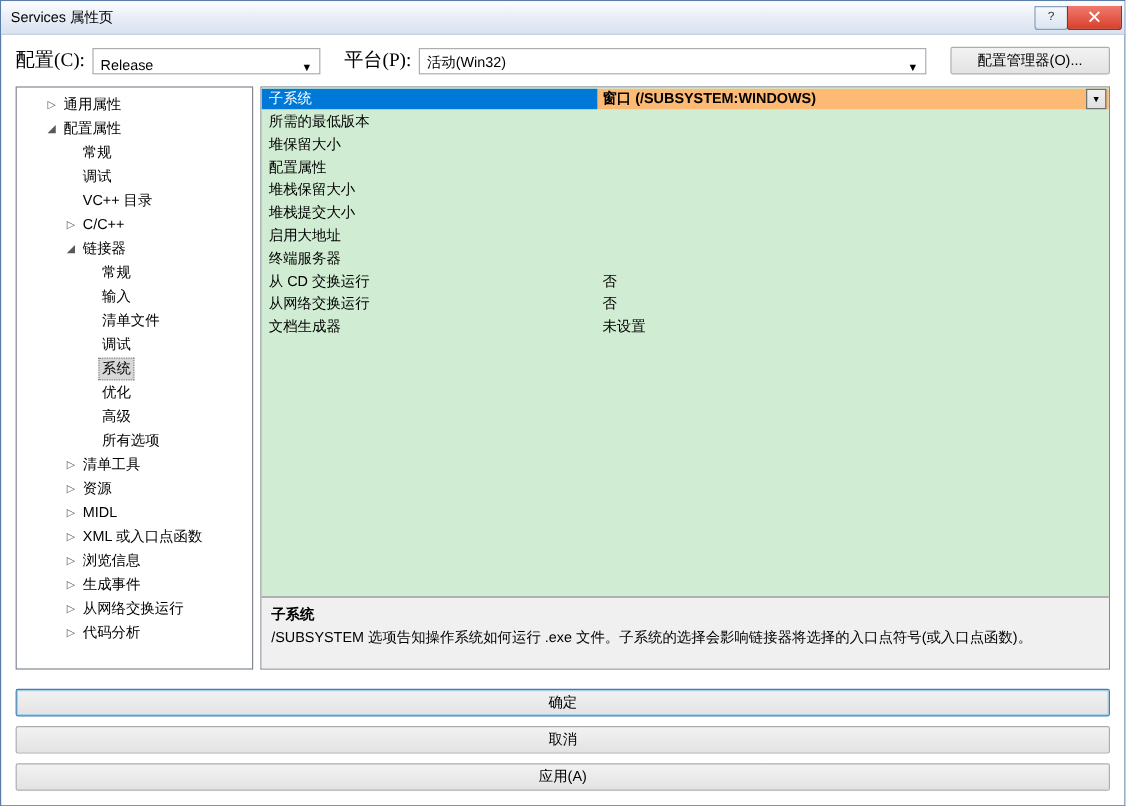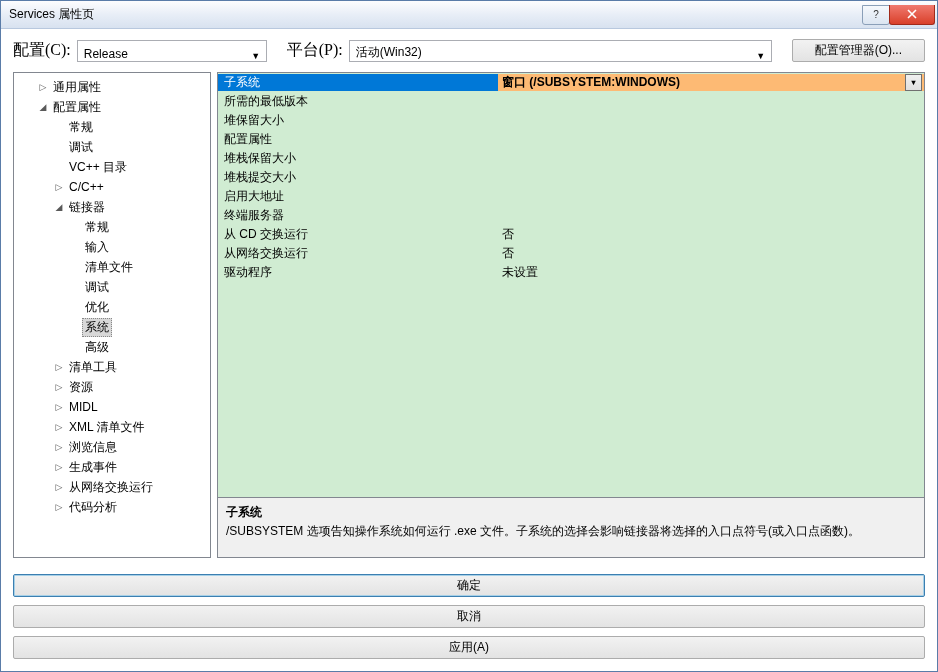--- a/index.html
+++ b/index.html
@@ -119,47 +119,51 @@
           <span class="label">输入</span>
         </div>
         <div class="tree-item indent-3">
           <span class="expander"></span>
           <span class="label">清单文件</span>
         </div>
         <div class="tree-item indent-3">
           <span class="expander"></span>
           <span class="label">调试</span>
         </div>
+        <div class="tree-item indent-3 selected">
+          <span class="expander"></span>
+          <span class="label">系统</span>
+        </div>
         <div class="tree-item indent-3">
           <span class="expander"></span>
           <span class="label">优化</span>
         </div>
-        <div class="tree-item indent-3 selected">
-          <span class="expander"></span>
-          <span class="label">系统</span>
-        </div>
         <div class="tree-item indent-3">
           <span class="expander"></span>
           <span class="label">高级</span>
         </div>
+        <div class="tree-item indent-3">
+          <span class="expander"></span>
+          <span class="label">所有选项</span>
+        </div>
         <div class="tree-item indent-2">
           <span class="expander">▷</span>
           <span class="label">清单工具</span>
         </div>
         <div class="tree-item indent-2">
           <span class="expander">▷</span>
           <span class="label">资源</span>
         </div>
         <div class="tree-item indent-2">
           <span class="expander">▷</span>
           <span class="label">MIDL</span>
         </div>
         <div class="tree-item indent-2">
           <span class="expander">▷</span>
-          <span class="label">XML 清单文件</span>
+          <span class="label">XML 或入口点函数</span>
         </div>
         <div class="tree-item indent-2">
           <span class="expander">▷</span>
           <span class="label">浏览信息</span>
         </div>
         <div class="tree-item indent-2">
           <span class="expander">▷</span>
           <span class="label">生成事件</span>
         </div>
         <div class="tree-item indent-2">
@@ -228,21 +232,21 @@
               <span style="flex: 1 1 0%;">否</span>
             </div>
           </div>
           <div class="proprow">
             <div class="pcell-label">从网络交换运行</div>
             <div class="pcell-value">
               <span style="flex: 1 1 0%;">否</span>
             </div>
           </div>
           <div class="proprow">
-            <div class="pcell-label">驱动程序</div>
+            <div class="pcell-label">文档生成器</div>
             <div class="pcell-value">
               <span style="flex: 1 1 0%;">未设置</span>
             </div>
           </div>
         </div>
       <div class="descpane">
         <div class="dtitle">子系统</div>
         <div class="dtext">/SUBSYSTEM 选项告知操作系统如何运行 .exe 文件。子系统的选择会影响链接器将选择的入口点符号(或入口点函数)。</div>
       </div>
     </div>

